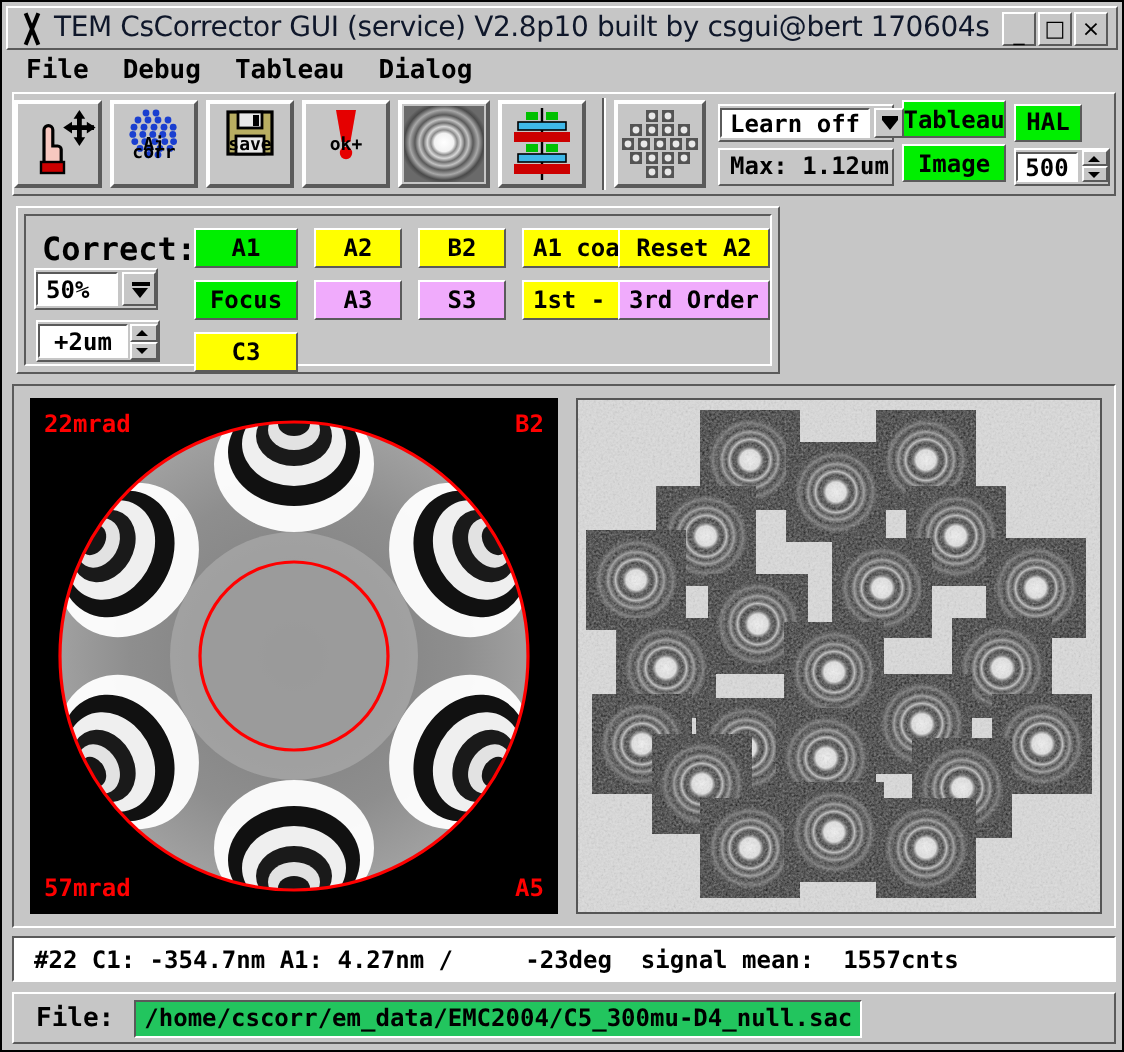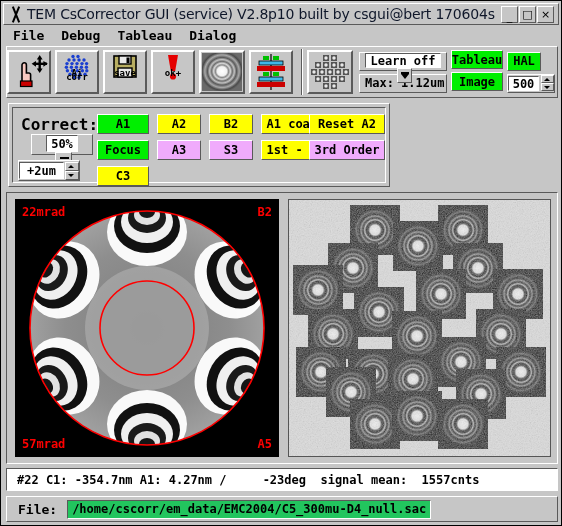--- a/index.html
+++ b/index.html
@@ -90,21 +90,21 @@
     position:absolute;left:0;right:0;bottom:14px;text-align:center;
     font-size:9px;font-weight:bold;color:#000;line-height:9px;
   }
   .iconlabel.up{bottom:10px;}
 
   
   #tw{display:flex;align-items:center;margin-left:2px;}
   .colstack{display:flex;flex-direction:column;justify-content:center;height:46px;margin-right:4px;}
   .dropbox{
     display:flex;align-items:center;background:#c6c6c6;
-    height:19px;box-sizing:border-box;margin-bottom:3px;flex-direction:column;
+    height:19px;box-sizing:border-box;margin-bottom:3px;
   }
   .dropbox .field{
     background:#fff;height:15px;line-height:15px;padding:0 4px;
     font-size:12px;font-weight:bold;color:#000;box-sizing:border-box;
     white-space:nowrap;
   }
   .dropbox .arrowbtn{
     width:15px;height:15px;background:#c6c6c6;margin-left:2px;
     position:relative;box-sizing:border-box;flex:0 0 auto;
   }
@@ -138,21 +138,21 @@
 
   
   #correct{
     position:absolute;left:7px;top:102px;width:382px;height:84px;
     background:#c6c6c6;box-sizing:border-box;
   }
   #correct-inner{position:absolute;left:3px;top:3px;right:3px;bottom:3px;}
   #corr-label{
     position:absolute;left:8px;top:7px;font-size:16px;font-weight:bold;color:#000;
   }
-  #pct-drop{position:absolute;left:18px;top:26px;width:62px;height:21px;}
+  #pct-drop{position:absolute;left:4px;top:26px;width:62px;height:21px;}
   #pct-drop .field{flex:1 1 auto;height:17px;line-height:17px;}
   #pct-drop .arrowbtn{width:17px;height:17px;}
   #pct-drop .arrowbtn .tri{left:4px;top:7px;}
   #pct-drop .arrowbtn .bar{left:4px;top:4px;width:9px;}
   #um-spin{position:absolute;left:5px;top:52px;width:62px;height:21px;}
   #um-spin .field{flex:1 1 auto;height:17px;line-height:17px;}
   #um-spin .spincol{margin-left:1px;}
   #um-spin .spinbtn{width:14px;height:9px;}
 
   .cbtn{

